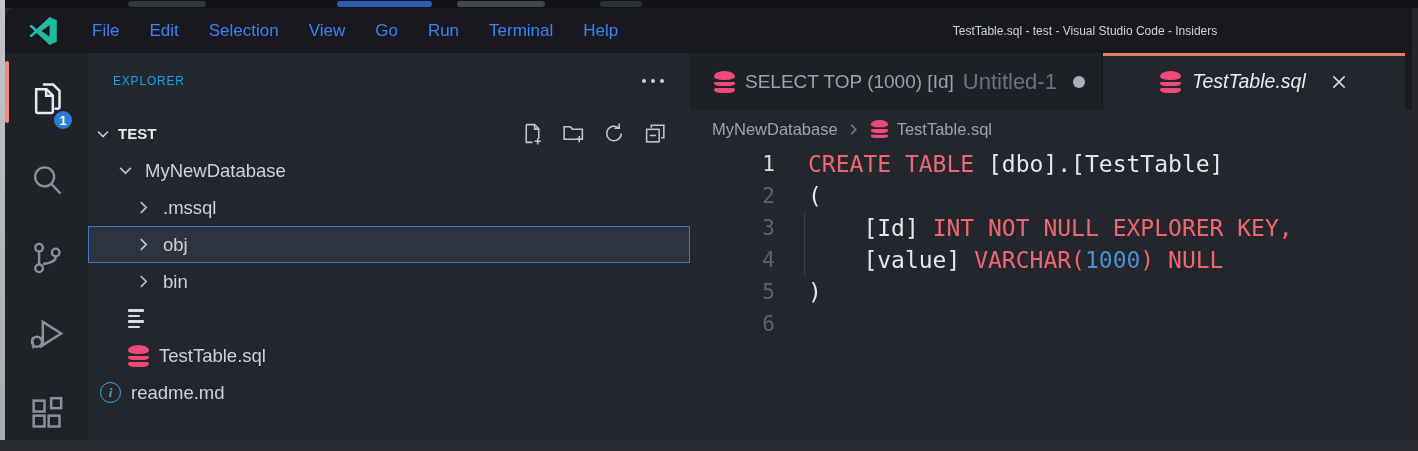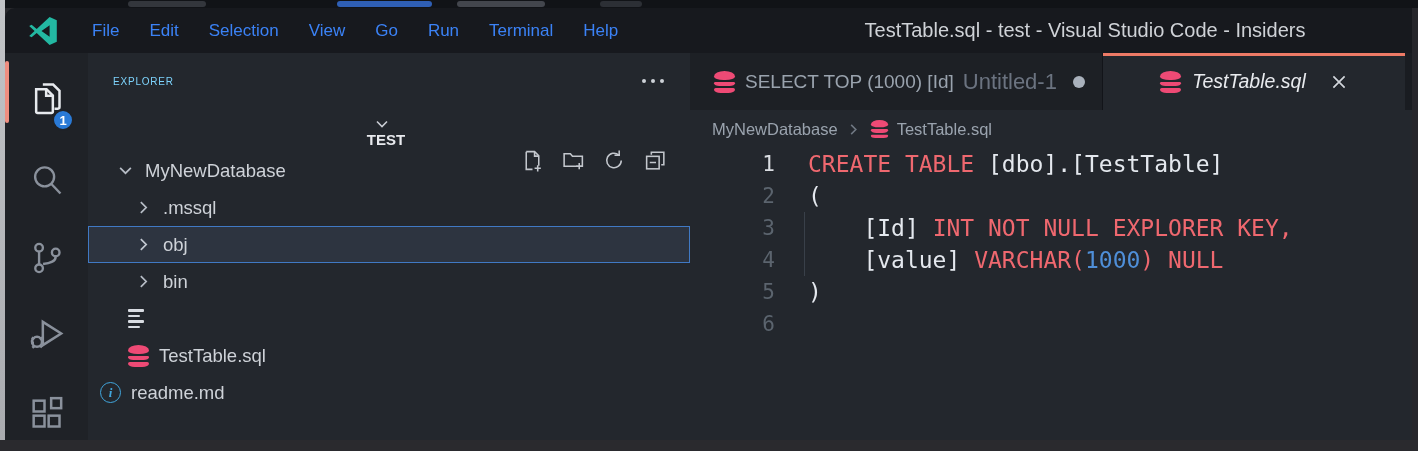--- a/index.html
+++ b/index.html
@@ -21,43 +21,43 @@
   .vswin { position:absolute; left:5px; top:8px; width:1407px; height:432px;
     background:#1e2126; border-top-left-radius:10px; overflow:hidden; }
 
   
   .titlebar { position:relative; height:45px; background:var(--titlebar_bg,#17191e);
     display:flex; align-items:center; border-top-left-radius:10px; }
   .logo { width:32px; height:32px; margin-left:22px; display:flex; align-items:center; justify-content:center; }
   .menubar { display:flex; margin-left:18px; }
   .menubar span { padding:6px 15px; font-size:17px; color:#3b82f6; cursor:default; }
   .wintitle { position:absolute; left:790px; width:580px; text-align:center;
-    font-size:20px; color:#cfd2d7; }
+    font-size:12px; color:#cfd2d7; }
 
   
   .main { display:flex; height:387px; }
 
   
   .activitybar { position:relative; width:83px; background:var(--activity_bg,#1f2227); flex:none; }
   .ab-item { position:relative; height:78px; display:flex; align-items:center; justify-content:center; }
   .ab-item svg { stroke:#8a919c; }
   .ab-item.active svg { stroke:#e7eaee; }
   .ab-indicator { position:absolute; left:0; top:8px; width:4px; height:62px;
     background:var(--indicator,#ef8e80); border-radius:2px; }
   .badge { position:absolute; right:14px; bottom:10px; width:22px; height:22px; border-radius:50%;
     background:var(--badge_blue,#2a7ad6); color:#fff; font-size:13px; font-weight:bold;
     display:flex; align-items:center; justify-content:center; border:2px solid var(--activity_bg,#1f2227); }
 
   
   .sidebar { position:relative; width:602px; background:var(--sidebar_bg,#23272d); flex:none; }
   .sb-header { display:flex; align-items:center; padding:14px 22px 0 25px; height:42px; }
-  .sb-title { font-size:10px; letter-spacing:.8px; color:#7dd3fc; }
+  .sb-title { font-size:12px; letter-spacing:.8px; color:#0ea5e9; }
   .more-dots { margin-left:auto; display:flex; gap:5px; cursor:pointer; padding:4px; }
   .more-dots i { width:4px; height:4px; border-radius:50%; background:#cdd1d7; }
-  .section-row { display:flex; align-items:center; height:33px; margin-top:22px; padding:0 22px 0 8px;flex-direction:column; }
+  .section-row { display:flex; align-items:center; height:33px; margin-top:22px; padding:0 22px 0 8px; }
   .section-label { font-size:15px; font-weight:bold; color:#e8eaee; margin-left:8px; }
   .section-actions { margin-left:auto; display:flex; gap:16px; }
   .section-actions svg { stroke:#c3c7cd; cursor:pointer; }
 
   .tree { margin-top:2px; }
   .tree-row { position:relative; display:flex; align-items:center; height:37px;
     font-size:18.5px; color:#ced2d8; cursor:pointer; }
   .tree-row .chev { display:flex; margin-right:12px; }
   .tree-row .ficon { display:flex; margin-right:10px; }
   .lv1  { padding-left:30px; }

